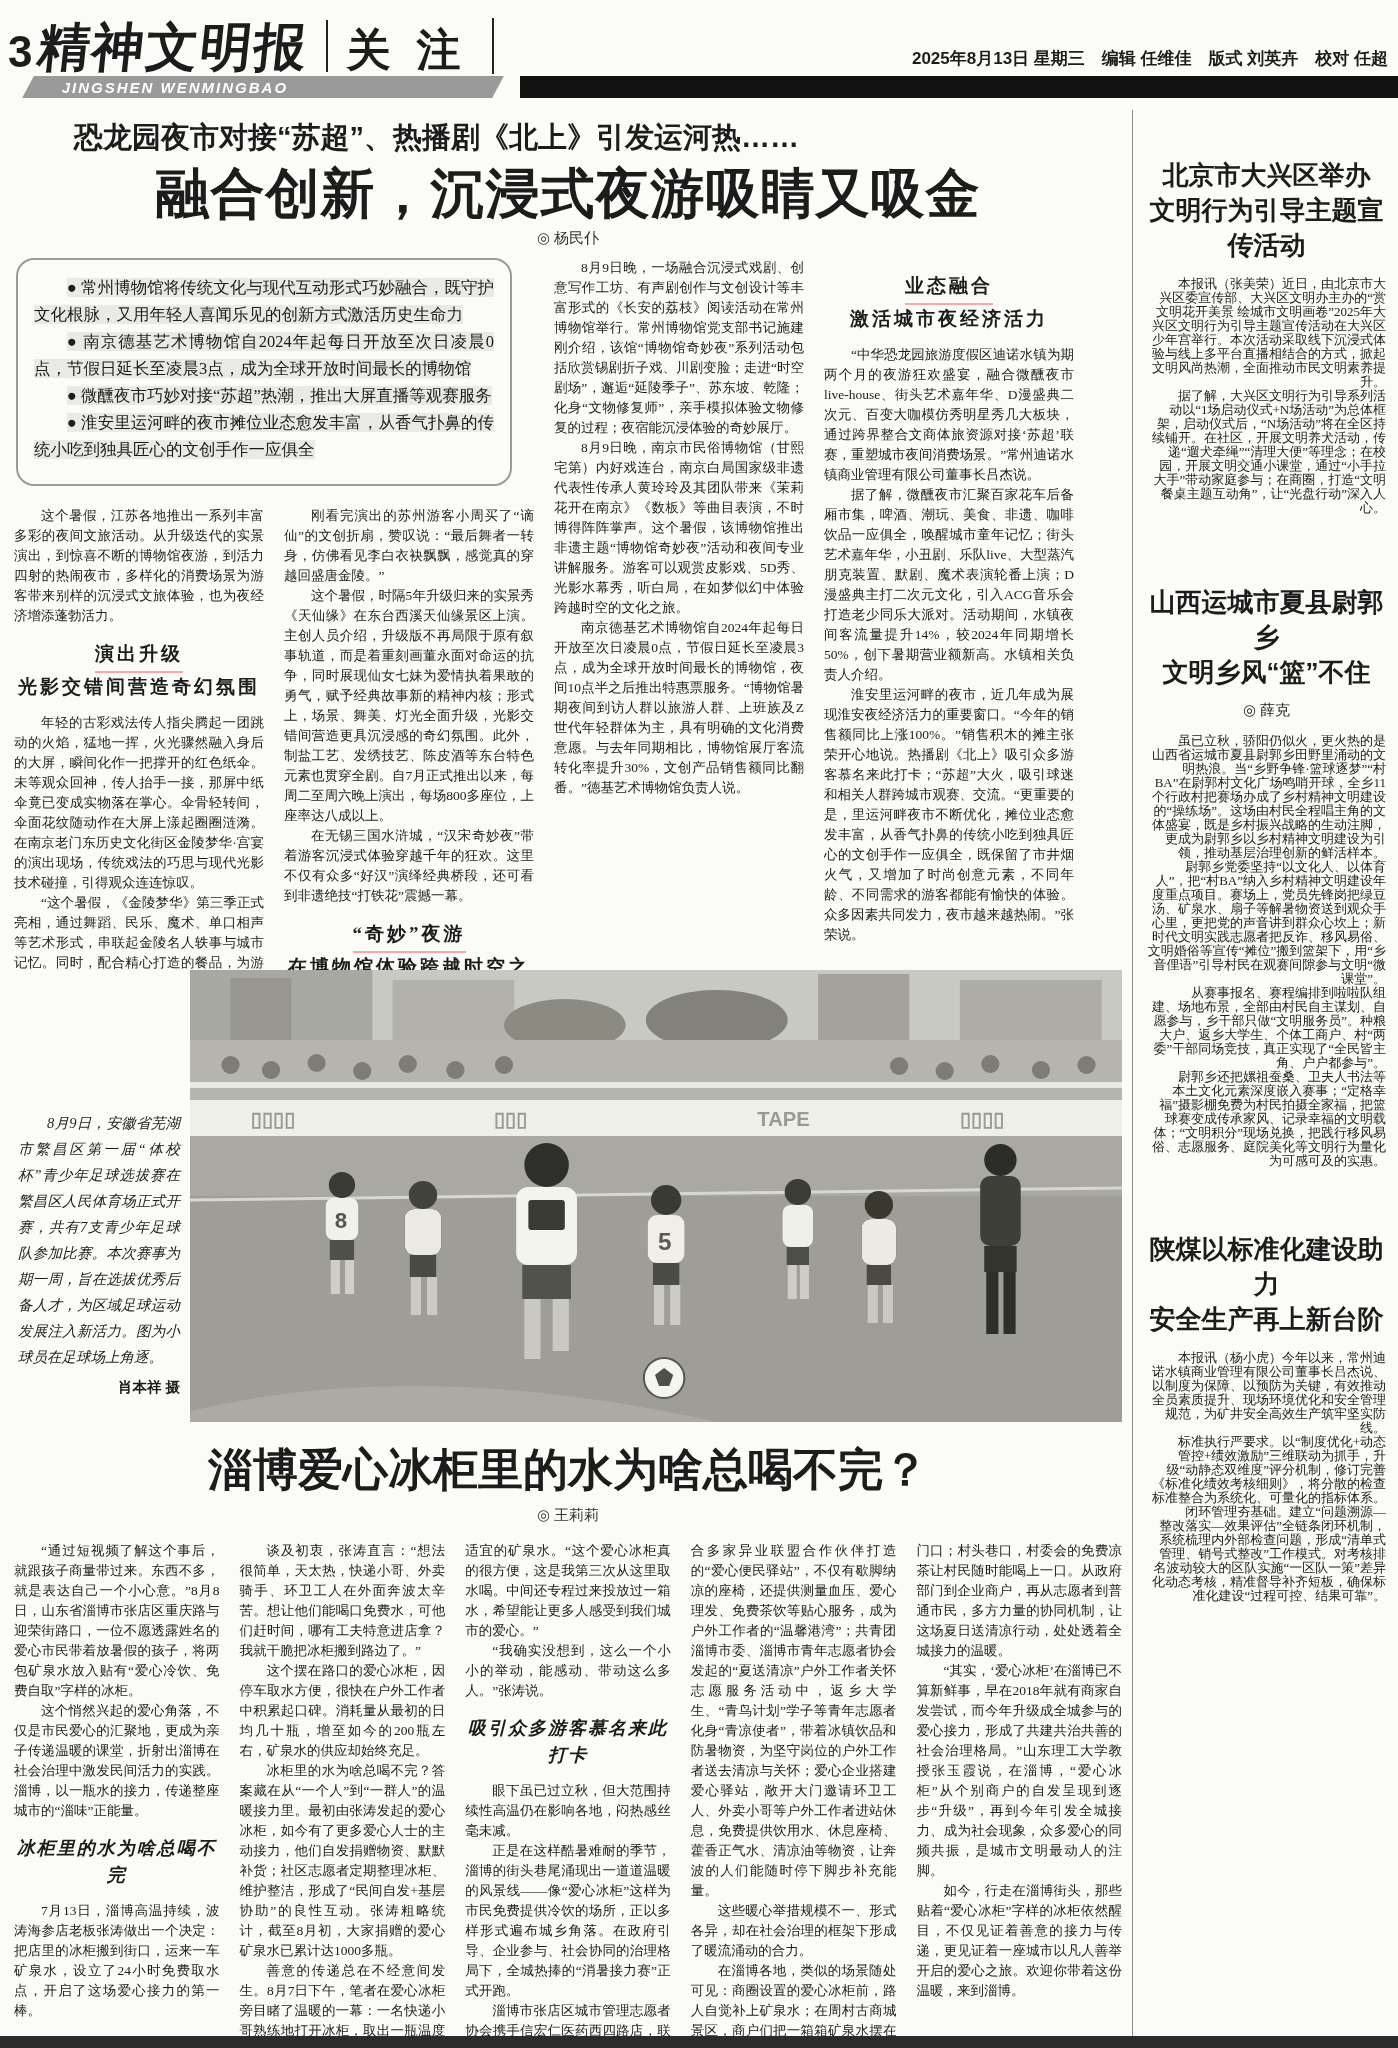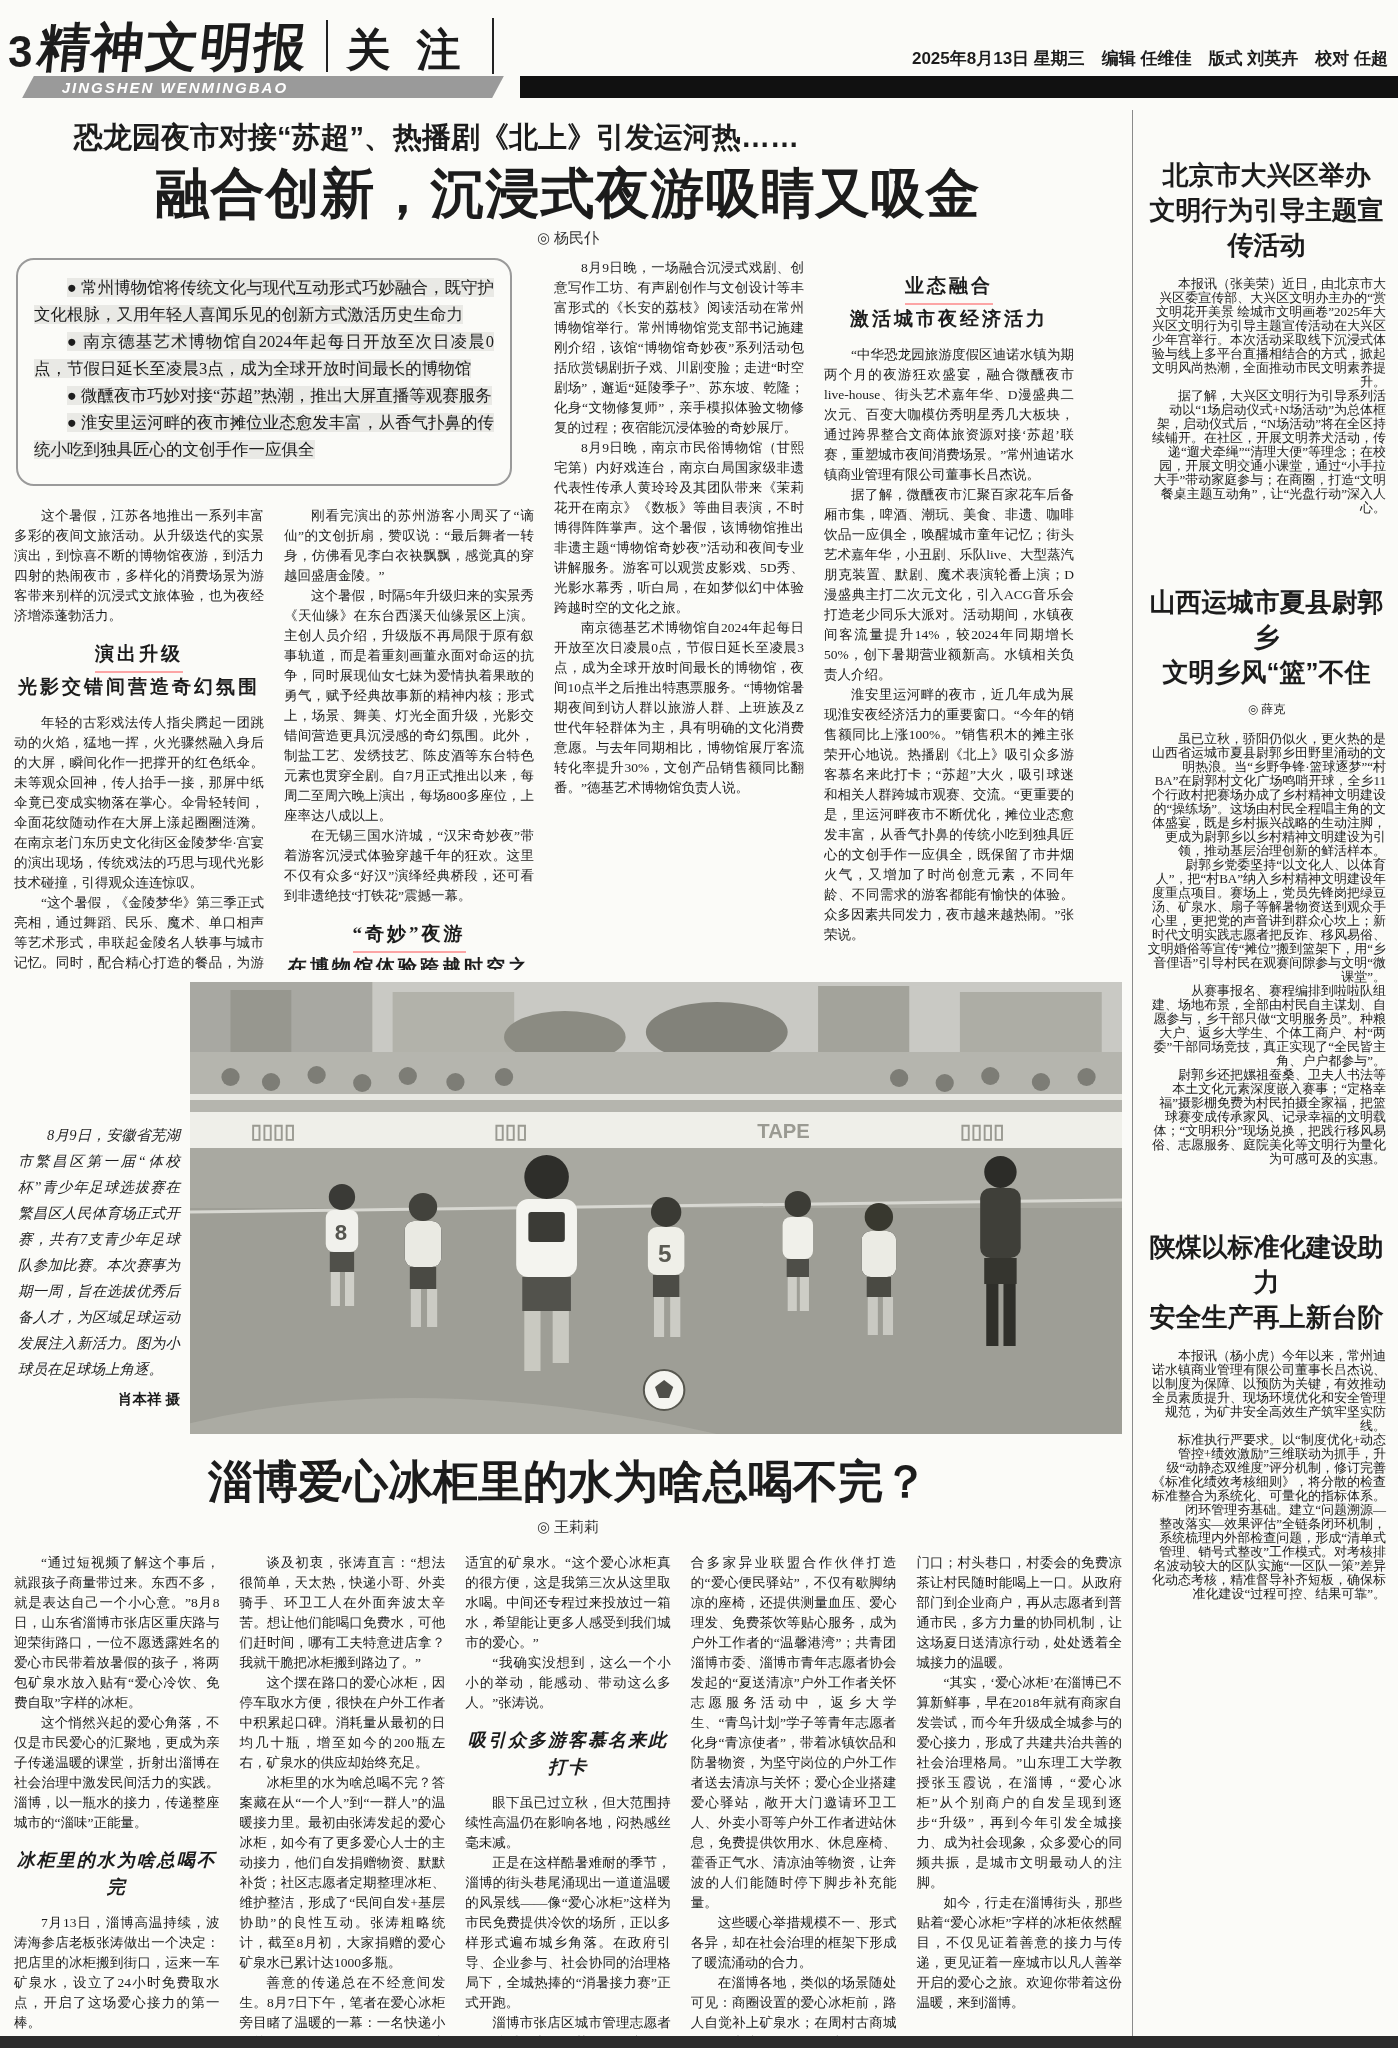--- a/index.html
+++ b/index.html
@@ -45,40 +45,40 @@
                border-radius:18px;box-sizing:border-box;padding:14px 16px 8px 16px;overflow:hidden;}
   .summary-box ul{list-style:none;margin:0;padding:0;}
   .summary-box li{font-size:16.5px;line-height:27px;text-indent:2em;text-align:justify;}
   .summary-box li span{background:#e9e9e5;}
   .sub-head{font-weight:bold;text-align:center;margin:14px 0 12px 0;line-height:1.5;}
   .sub-head div{font-size:19px;letter-spacing:3px;}
   .sub-head div:last-child{border-bottom:none;}
   .sub-head.underlined div:first-child{display:inline-block;border-bottom:2px solid #fca5a5;padding-bottom:2px;}
 
   
-  .photo-row{display:flex;margin-top:12px;height:452px;}
+  .photo-row{display:flex;margin-top:0;height:452px;}
   .photo-caption{width:176px;flex:none;padding:140px 10px 0 4px;box-sizing:border-box;
                  font-style:italic;font-size:14.5px;line-height:26px;text-align:justify;}
   .photo-caption .cap-text{text-indent:2em;display:block;}
   .photo-caption .credit{display:block;text-align:right;font-style:normal;
                          font-family:Liberation Sans, sans-serif;font-weight:bold;margin-top:4px;}
   .photo-frame{flex:1;position:relative;}
   .photo-frame svg{display:block;width:100%;height:100%;}
 
   
   .headline-2{font-family:"Liberation Sans",sans-serif;font-size:45px;font-weight:bold;text-align:center;margin:18px 0 0 0;}
   .bottom-flow{margin-top:16px;height:520px;column-count:5;column-gap:20px;text-align:justify;overflow:hidden;}
   .bottom-flow .sub-head{font-style:italic;}
   .bottom-flow .sub-head div{font-size:18px;letter-spacing:2px;}
 
   
   .side-article{margin-bottom:58px;}
   .side-head{font-family:"Liberation Sans",sans-serif;font-weight:bold;font-size:26px;line-height:1.35;
              text-align:center;margin-bottom:14px;}
-  .side-byline{text-align:center;font-size:12px;margin:-4px 0 14px 0;}
+  .side-byline{text-align:center;font-size:15px;margin:-4px 0 14px 0;}
   .sidebar p{font-size:13px;line-height:14px;text-align:right;}
   .side-article.a2{margin-top:70px;}
   .side-article.a3{margin-top:64px;}
 
   .bottom-bar{position:absolute;left:0;right:0;bottom:0;height:12px;background:#2b2b2b;}
 </style>
 </head>
 <body>
 
 <div class="page">

